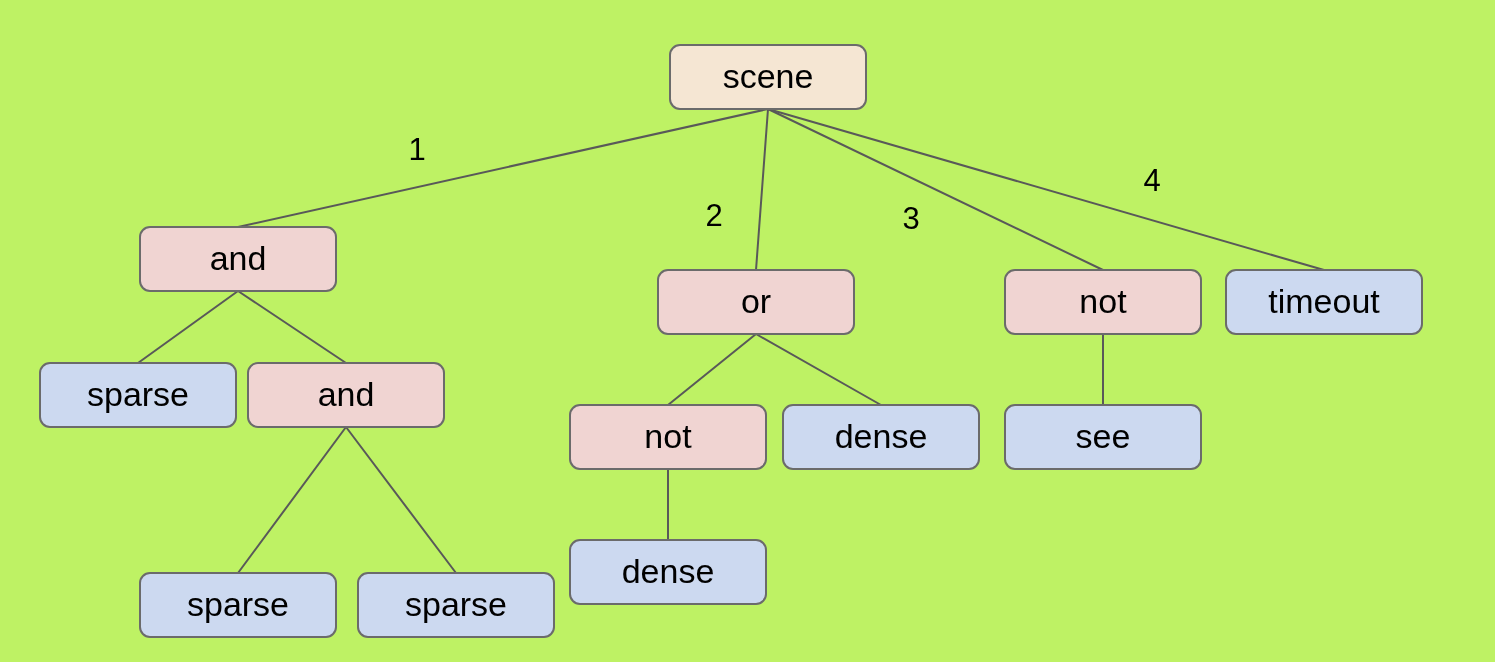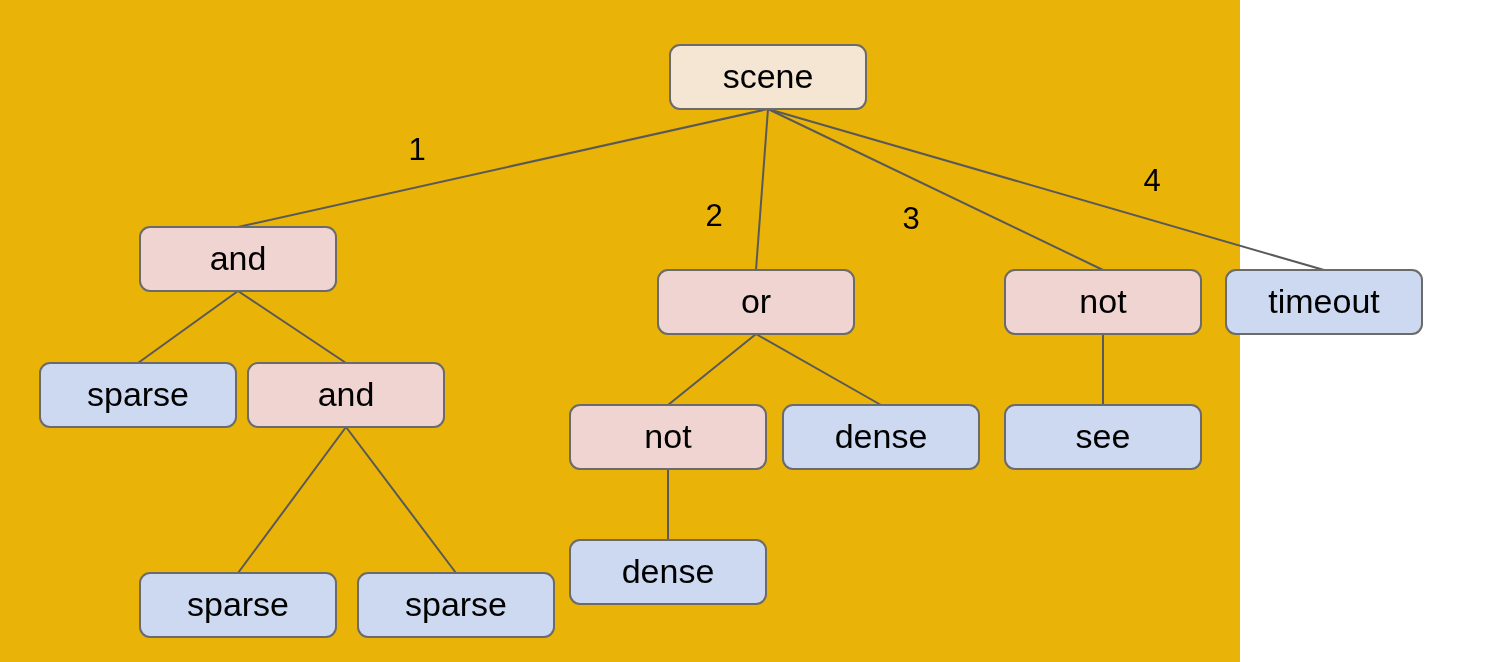--- a/index.html
+++ b/index.html
@@ -8,23 +8,23 @@
     background: #ffffff;
   }
   body {
     width: 1495px;
     height: 662px;
     font-family: "Liberation Sans", sans-serif;
     overflow: hidden;
   }
   #diagram-root {
     position: relative;
-    width: 1240px;
+    width: 1495px;
     height: 662px;
-    background: #eab308;
+    background: #bef264;
   }
   svg#tree-svg {
     position: absolute;
     top: 0;
     left: 0;
     width: 1495px;
     height: 662px;
     display: block;
   }
   .edge-line {

